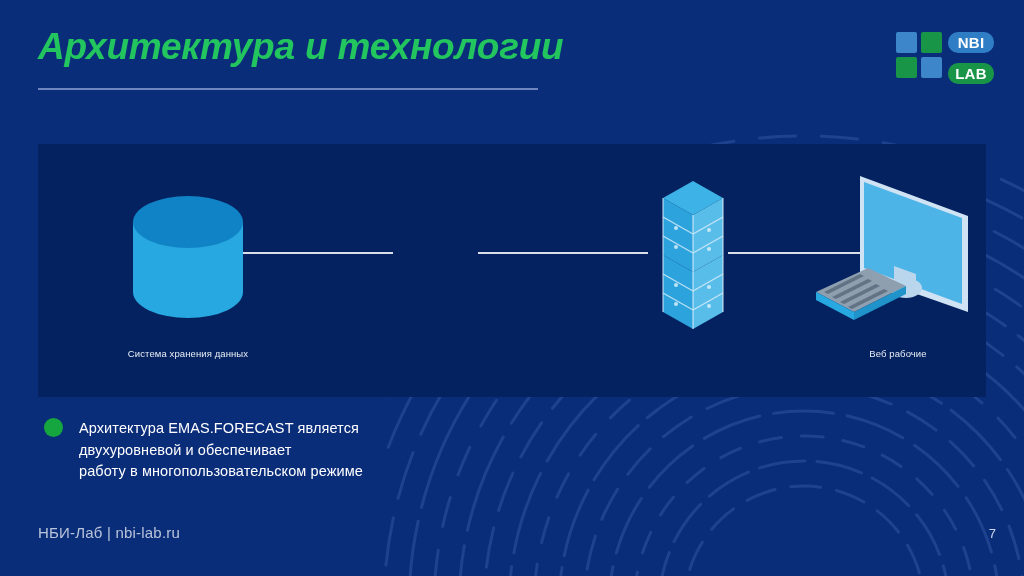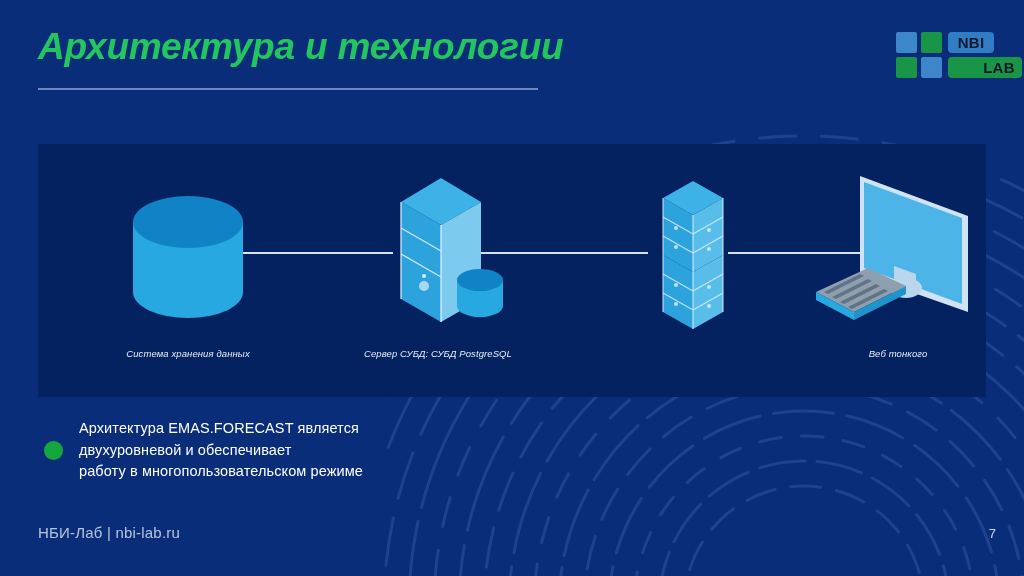--- a/index.html
+++ b/index.html
@@ -27,46 +27,45 @@
 
   
   .logo{position:absolute;left:896px;top:32px;width:98px;height:52px;}
   .logo-grid{position:absolute;left:0;top:0;width:48px;height:48px;}
   .logo-sq{position:absolute;width:21px;height:21px;border-radius:2px;}
   .sq-tl{left:0;top:0;}
   .sq-tr{left:25px;top:0;}
   .sq-bl{left:0;top:25px;}
   .sq-br{left:25px;top:25px;}
   .logo-word{
-    position:absolute;left:52px;width:46px;height:21px;border-radius:4px;
-    color:#0f172a;font-size:15px;font-weight:bold;line-height:21px;text-align:center;
+    position:absolute;left:52px;width:46px;height:21px;border-radius:10px;
+    color:#ffffff;font-size:15px;font-weight:bold;line-height:21px;text-align:center;
     letter-spacing:0.3px;
   }
   .word-nbi{top:0;}
-  .word-lab{top:25px;padding-left:28px;}
+  .word-lab{top:31px;}
 
   
   .panel{
     position:absolute;left:38px;top:144px;width:948px;height:253px;
     background:#04225f;
-    font-style:italic;
   }
   .conn{position:absolute;height:2px;background:#d9dfe8;top:108px;}
 
   .node{position:absolute;top:0;height:253px;}
   .node-art{position:absolute;left:0;top:18px;width:100%;height:185px;}
   .node-label{
     position:absolute;left:0;bottom:36px;width:100%;
     text-align:center;color:#e8edf5;font-size:9.5px;line-height:14px;
     font-family:"Liberation Sans", sans-serif;letter-spacing:0.1px;
   }
 
   
   .bullets{position:absolute;left:0;top:418px;width:1024px;height:90px;}
-  .bullet{position:absolute;top:0;display:flex;align-items:center;}
+  .bullet{position:absolute;top:0;display:flex;}
   .bullet-dot{
     width:19px;height:19px;border-radius:50%;flex:0 0 19px;margin-right:16px;
   }
   .bullet-text{
     color:#ffffff;font-size:14.5px;line-height:21.5px;letter-spacing:0.1px;
     white-space:pre-line;
   }
   .b1{left:44px;width:470px;}
   .b2{left:568px;width:430px;}
 
@@ -126,45 +125,20 @@
 
     <div class="node" style="left:35px;width:230px;">
       <svg class="node-art" viewBox="0 0 230 185">
         <path d="M60 60 h110 v70 a55 26 0 0 1 -110 0 z" fill="#27a8e0"></path>
         <ellipse cx="115" cy="60" rx="55" ry="26" fill="#1083c6"></ellipse>
       </svg>
       <div class="node-label">Система хранения
 данных</div>
     </div>
 
-    <div class="node" style="left:285px;width:230px;">
-      <svg class="node-art" viewBox="0 0 230 185">
-
-        <path d="M78 40 L118 16 L158 40 L118 63 Z" fill="#3cb2e6"></path>
-
-        <path d="M78 40 L118 63 L118 160 L78 137 Z" fill="#2da3de"></path>
-
-        <path d="M118 63 L158 40 L158 137 L118 160 Z" fill="#7ccbef"></path>
-
-        <g stroke="#e8f3fb" stroke-width="1.4" fill="none" opacity="0.85">
-          <path d="M78 66 L118 89"></path>
-          <path d="M78 92 L118 115"></path>
-          <path d="M78 40 L78 137"></path>
-          <path d="M118 63 L118 160"></path>
-        </g>
-
-        <circle cx="101" cy="124" r="5" fill="#cfe9f8" opacity="0.75"></circle>
-        <circle cx="101" cy="114" r="2" fill="#e8f3fb" opacity="0.9"></circle>
-
-        <path d="M134 118 h46 v26 a23 11 0 0 1 -46 0 z" fill="#27a8e0"></path>
-        <ellipse cx="157" cy="118" rx="23" ry="11" fill="#1083c6"></ellipse>
-      </svg>
-      <div class="node-label">Сервер СУБД:
-СУБД PostgreSQL</div>
-    </div>
 
     <div class="node" style="left:540px;width:230px;">
       <svg class="node-art" viewBox="0 0 230 185">
 
         <path d="M85 36 L115 19 L145 36 L115 53 Z" fill="#3cb2e6"></path>
         <path d="M85 36 L115 53 L115 110 L85 93 Z" fill="#2da3de"></path>
         <path d="M115 53 L145 36 L145 93 L115 110 Z" fill="#59bdea"></path>
 
         <path d="M85 93 L115 110 L115 167 L85 150 Z" fill="#2da3de"></path>
         <path d="M115 110 L145 93 L145 150 L115 167 Z" fill="#59bdea"></path>
@@ -208,21 +182,21 @@
         <path d="M18 130 L70 106 L108 124 L56 150 Z" fill="#8e9fb0"></path>
         <path d="M18 130 L56 150 L56 158 L18 138 Z" fill="#27a8e0"></path>
         <path d="M56 150 L108 124 L108 132 L56 158 Z" fill="#1f93ca"></path>
         <g fill="#5d6f81" opacity="0.9">
           <path d="M26 130 L62 112 L66 114 L30 132 Z"></path>
           <path d="M34 135 L70 117 L74 119 L38 137 Z"></path>
           <path d="M42 140 L78 122 L82 124 L46 142 Z"></path>
           <path d="M50 145 L86 127 L90 129 L54 147 Z"></path>
         </g>
       </svg>
-      <div class="node-label">Веб тонкого</div>
+      <div class="node-label">Веб рабочие</div>
     </div>
   </div>
 
   <div class="bullets">
     <div class="bullet b1">
       <div class="bullet-dot" style="background:#15a63f"></div>
       <div class="bullet-text">Архитектура  EMAS.FORECAST является
 двухуровневой и обеспечивает
 работу в многопользовательском  режиме</div>
     </div>

